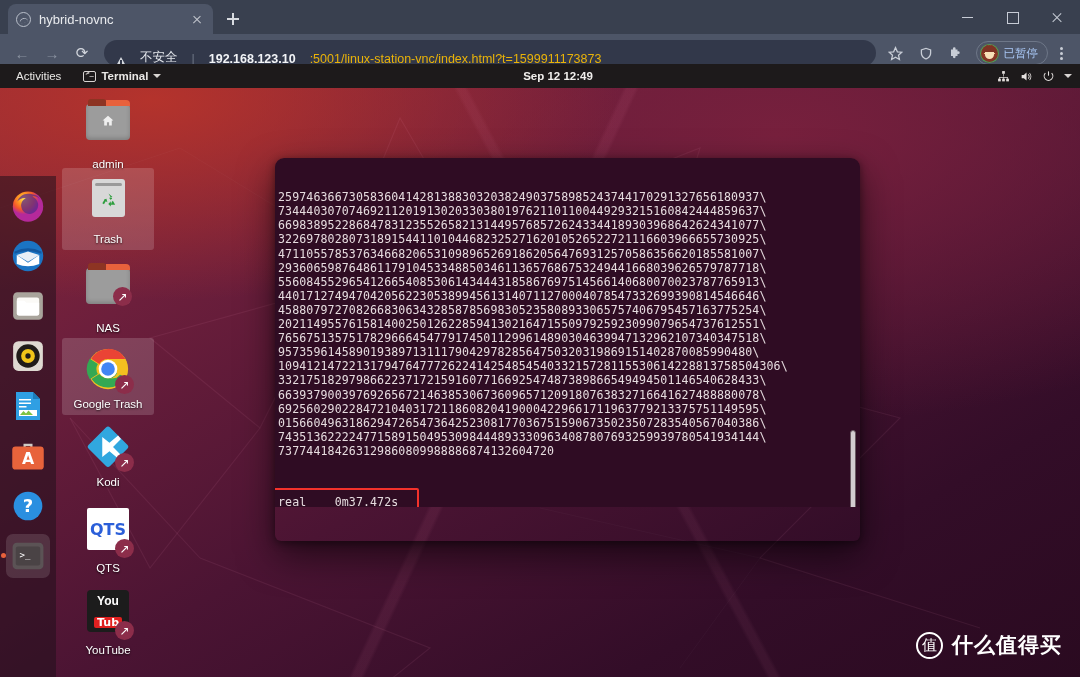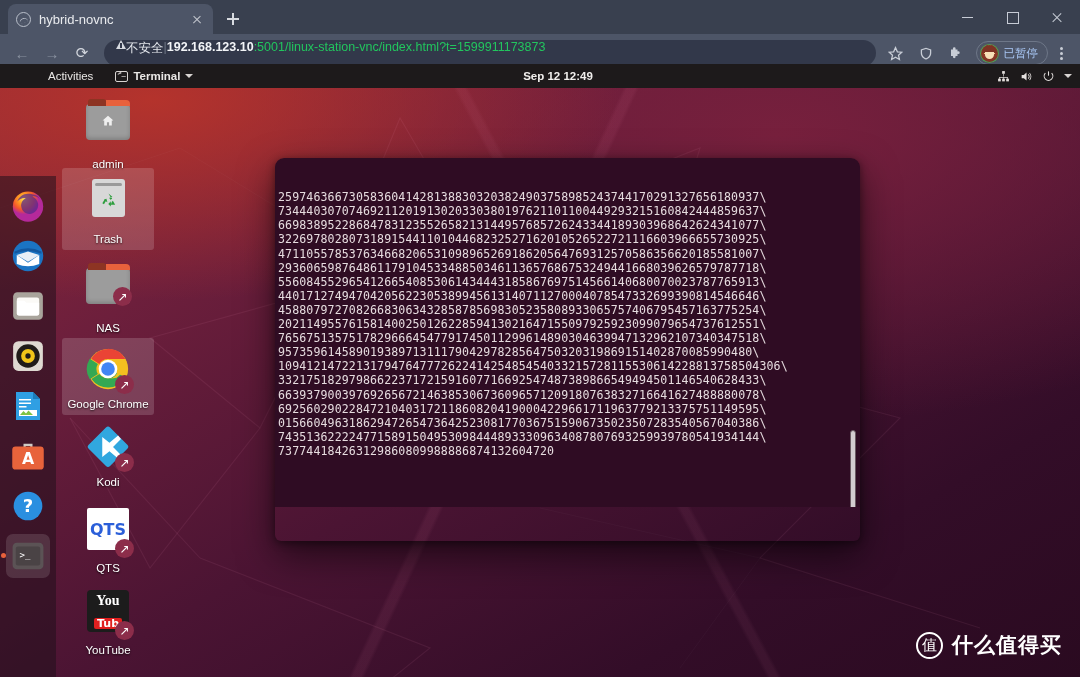--- a/index.html
+++ b/index.html
@@ -70,35 +70,35 @@
     background: #4d5567; display: flex; align-items: center; padding: 0 8px; gap: 2px;
   }
   .nav-btn {
     width: 28px; height: 28px; position: relative; border-radius: 50%;
     color: #d3d7de; font-size: 15px; display: flex; align-items: center; justify-content: center;
   }
   .nav-btn.disabled { color: #8b93a1; }
   .omnibox {
     flex: 1; height: 26px; margin-left: 6px; margin-right: 4px;
     background: #32384a; border-radius: 13px;
-    display: flex; align-items: flex-start; padding: 0 12px; gap: 0;
+    display: flex; align-items: flex-end; padding: 0 12px; gap: 14px;
     font-size: 12.5px; color: #9aa1ad; overflow: hidden; white-space: nowrap;
   }
   .warn-tri {
     width: 0; height: 0; flex: none;
     border-left: 5.5px solid transparent; border-right: 5.5px solid transparent;
     border-bottom: 9.5px solid #d6d9df; position: relative;
   }
   .warn-tri::after {
     content:""; position:absolute; left:-0.9px; top:3px; width:1.8px; height:4.6px; background:#32384a;
   }
   .insecure-text { color: #e3e6eb; font-size: 12.5px; }
   .omni-sep { color: #6d7484; }
   .url-host { color: #f2f4f7; font-weight: bold; font-size: 12.5px; }
-  .url-rest { color: #22c55e; font-size: 12.5px; }
+  .url-rest { color: #eab308; font-size: 12.5px; }
   .tb-icon { width: 28px; height: 28px; position: relative; flex: none; color:#c8cdd6; display:flex; align-items:center; justify-content:center; }
   .profile-chip {
     height: 24px; border: 1.3px solid #6f7siz; border: 1.3px solid #6e7competitors;
     border: 1.3px solid #6d7governor;
     display: flex; align-items: center; gap: 5px; padding: 0 9px 0 3px;
     border-radius: 13px; border: 1.3px solid #6e7788; margin-left: 4px;
   }
   .avatar-circle {
     width: 19px; height: 19px; border-radius: 50%;
     background: radial-gradient(circle at 50% 38%, #f6d9a8 0%, #f0c98c 38%, #8f3b2a 39%, #6d2a1e 100%);
@@ -121,21 +121,21 @@
   .kebab i:nth-child(1){ top: 8px; }
   .kebab i:nth-child(2){ top: 13px; }
   .kebab i:nth-child(3){ top: 18px; }
 
   
   .gnome-topbar {
     position: absolute; top: 64px; left: 0; width: 1080px; height: 24px;
     background: #1d1a1b; display: flex; align-items: center;
     font-size: 11.5px; color: #e9e7e5; padding: 0 8px;
   }
-  .activities { padding: 0 8px; font-size: 11.5px; color:#e9e7e5;margin-left:32px; }
+  .activities { padding: 0 8px; font-size: 11.5px; color:#e9e7e5; }
   .tb-app { display: flex; align-items: center; gap: 5px; margin-left: 14px; font-weight: bold; font-size: 11.5px; }
   .term-glyph {
     width: 13px; height: 11px; border: 1.3px solid #d8d4d2; border-radius: 2px;
     position: relative; flex: none;
   }
   .term-glyph::before {
     content: ">_"; position: absolute; left: 1px; top: -2.5px;
     font-family: "DejaVu Sans Mono", monospace; font-size: 7px; color: #d8d4d2;
   }
   .caret-down { width:0;height:0;border-left:4px solid transparent;border-right:4px solid transparent;border-top:4.5px solid #d8d4d2; }
@@ -496,21 +496,21 @@
           <circle cx="32" cy="32" r="28" fill="#f4c020"></circle>
           <path d="M32 4 a28 28 0 0 1 24.3 14 H32 a14 14 0 0 0-12.1 7 L8.6 17.6 A28 28 0 0 1 32 4z" fill="#ea4335"></path>
           <path d="M8.6 17.6 L19.9 25 a14 14 0 0 0 0 14 L8.6 46.4 A28 28 0 0 1 8.6 17.6z" fill="#34a853" transform="translate(-2,0)"></path>
           <path d="M20 39 a14 14 0 0 0 24-2 l12 7 A28 28 0 0 1 9 46 z" fill="#34a853"></path>
           <path d="M56.3 18 A28 28 0 0 1 44 44 L32 46 a14 14 0 0 0 0-28z" fill="#f4c020"></path>
           <circle cx="32" cy="32" r="13" fill="#ffffff"></circle>
           <circle cx="32" cy="32" r="9.5" fill="#4285f4"></circle>
         </svg>
         <span class="link-badge">↗</span>
       </div>
-      <span class="lbl">Google Chrome</span>
+      <span class="lbl">Google Trash</span>
     </div>
 
     <div class="dicon" style="left:62px; top:328px;">
       <div class="glyph">
         <svg width="46" height="46" viewBox="0 0 64 64" style="margin-top:2px">
           <rect x="32" y="2" width="42" height="42" rx="4" transform="rotate(45 32 2)" fill="#31a7df"></rect>
           <path d="M24 18 v28 l10-8 12 10 4-5 -11-11 11-11 -4-5 -12 10z" fill="#ffffff"></path>
         </svg>
         <span class="link-badge">↗</span>
       </div>
@@ -523,36 +523,37 @@
           <span style="color:#2b5fd9;font-size:16px;font-weight:bold;font-family:'DejaVu Sans',sans-serif;">QTS</span>
         </div>
         <span class="link-badge">↗</span>
       </div>
       <span class="lbl">QTS</span>
     </div>
 
     <div class="dicon" style="left:62px; top:494px;">
       <div class="glyph">
         <div style="width:42px;height:42px;background:#1c1c1c;margin:2px auto 0;border-radius:4px;display:flex;flex-direction:column;align-items:center;justify-content:center;line-height:1;">
-          <span style="color:#fff;font-size:14px;font-weight:bold;font-family:Liberation Serif, serif;">You</span>
+          <span style="color:#fff;font-size:12px;font-weight:bold;font-family:Liberation Sans, sans-serif;">You</span>
           <span style="background:#e02020;color:#fff;font-size:11px;font-weight:bold;padding:0 3px;border-radius:2px;font-family:'DejaVu Sans',sans-serif;margin-top:10px;">Tub</span>
         </div>
         <span class="link-badge">↗</span>
       </div>
       <span class="lbl">YouTube</span>
     </div>
 
     <div class="watermark">
       <span class="wm-logo">值</span>
       <span class="wm-text">什么值得买</span>
     </div>
   </div>
 
   <div class="term-win">
 
     <div class="term-body">
       <div id="term-lines"><div class="term-line">25974636673058360414281388303203824903758985243744170291327656180937\</div><div class="term-line">73444030707469211201913020330380197621101100449293215160842444859637\</div><div class="term-line">66983895228684783123552658213144957685726243344189303968642624341077\</div><div class="term-line">32269780280731891544110104468232527162010526522721116603966655730925\</div><div class="term-line">47110557853763466820653109896526918620564769312570586356620185581007\</div><div class="term-line">29360659876486117910453348850346113657686753249441668039626579787718\</div><div class="term-line">55608455296541266540853061434443185867697514566140680070023787765913\</div><div class="term-line">44017127494704205622305389945613140711270004078547332699390814546646\</div><div class="term-line">45880797270826683063432858785698305235808933065757406795457163775254\</div><div class="term-line">20211495576158140025012622859413021647155097925923099079654737612551\</div><div class="term-line">76567513575178296664547791745011299614890304639947132962107340347518\</div><div class="term-line">9573596145890193897131117904297828564750320319869151402870085990480\</div><div class="term-line">10941214722131794764777262241425485454033215728115530614228813758504306\</div><div class="term-line">33217518297986622371721591607716692547487389866549494501146540628433\</div><div class="term-line">66393790039769265672146385306736096571209180763832716641627488880078\</div><div class="term-line">69256029022847210403172118608204190004229661711963779213375751149595\</div><div class="term-line">01566049631862947265473642523081770367515906735023507283540567040386\</div><div class="term-line">74351362222477158915049530984448933309634087807693259939780541934144\</div><div class="term-line">737744184263129860809988886874132604720</div></div>
+      <div id="time-block" style="position: relative; margin-top: 9px;"><div class="term-line">real    0m37.472s</div><div class="redbox" style="left: -11px; top: -7px; width: 152px; height: 51px;"></div></div>
       
       <div class="scrollbar" style="top:272px;height:98px;"></div>
     </div>
   </div>
 
 </div>
 
 </body></html>

